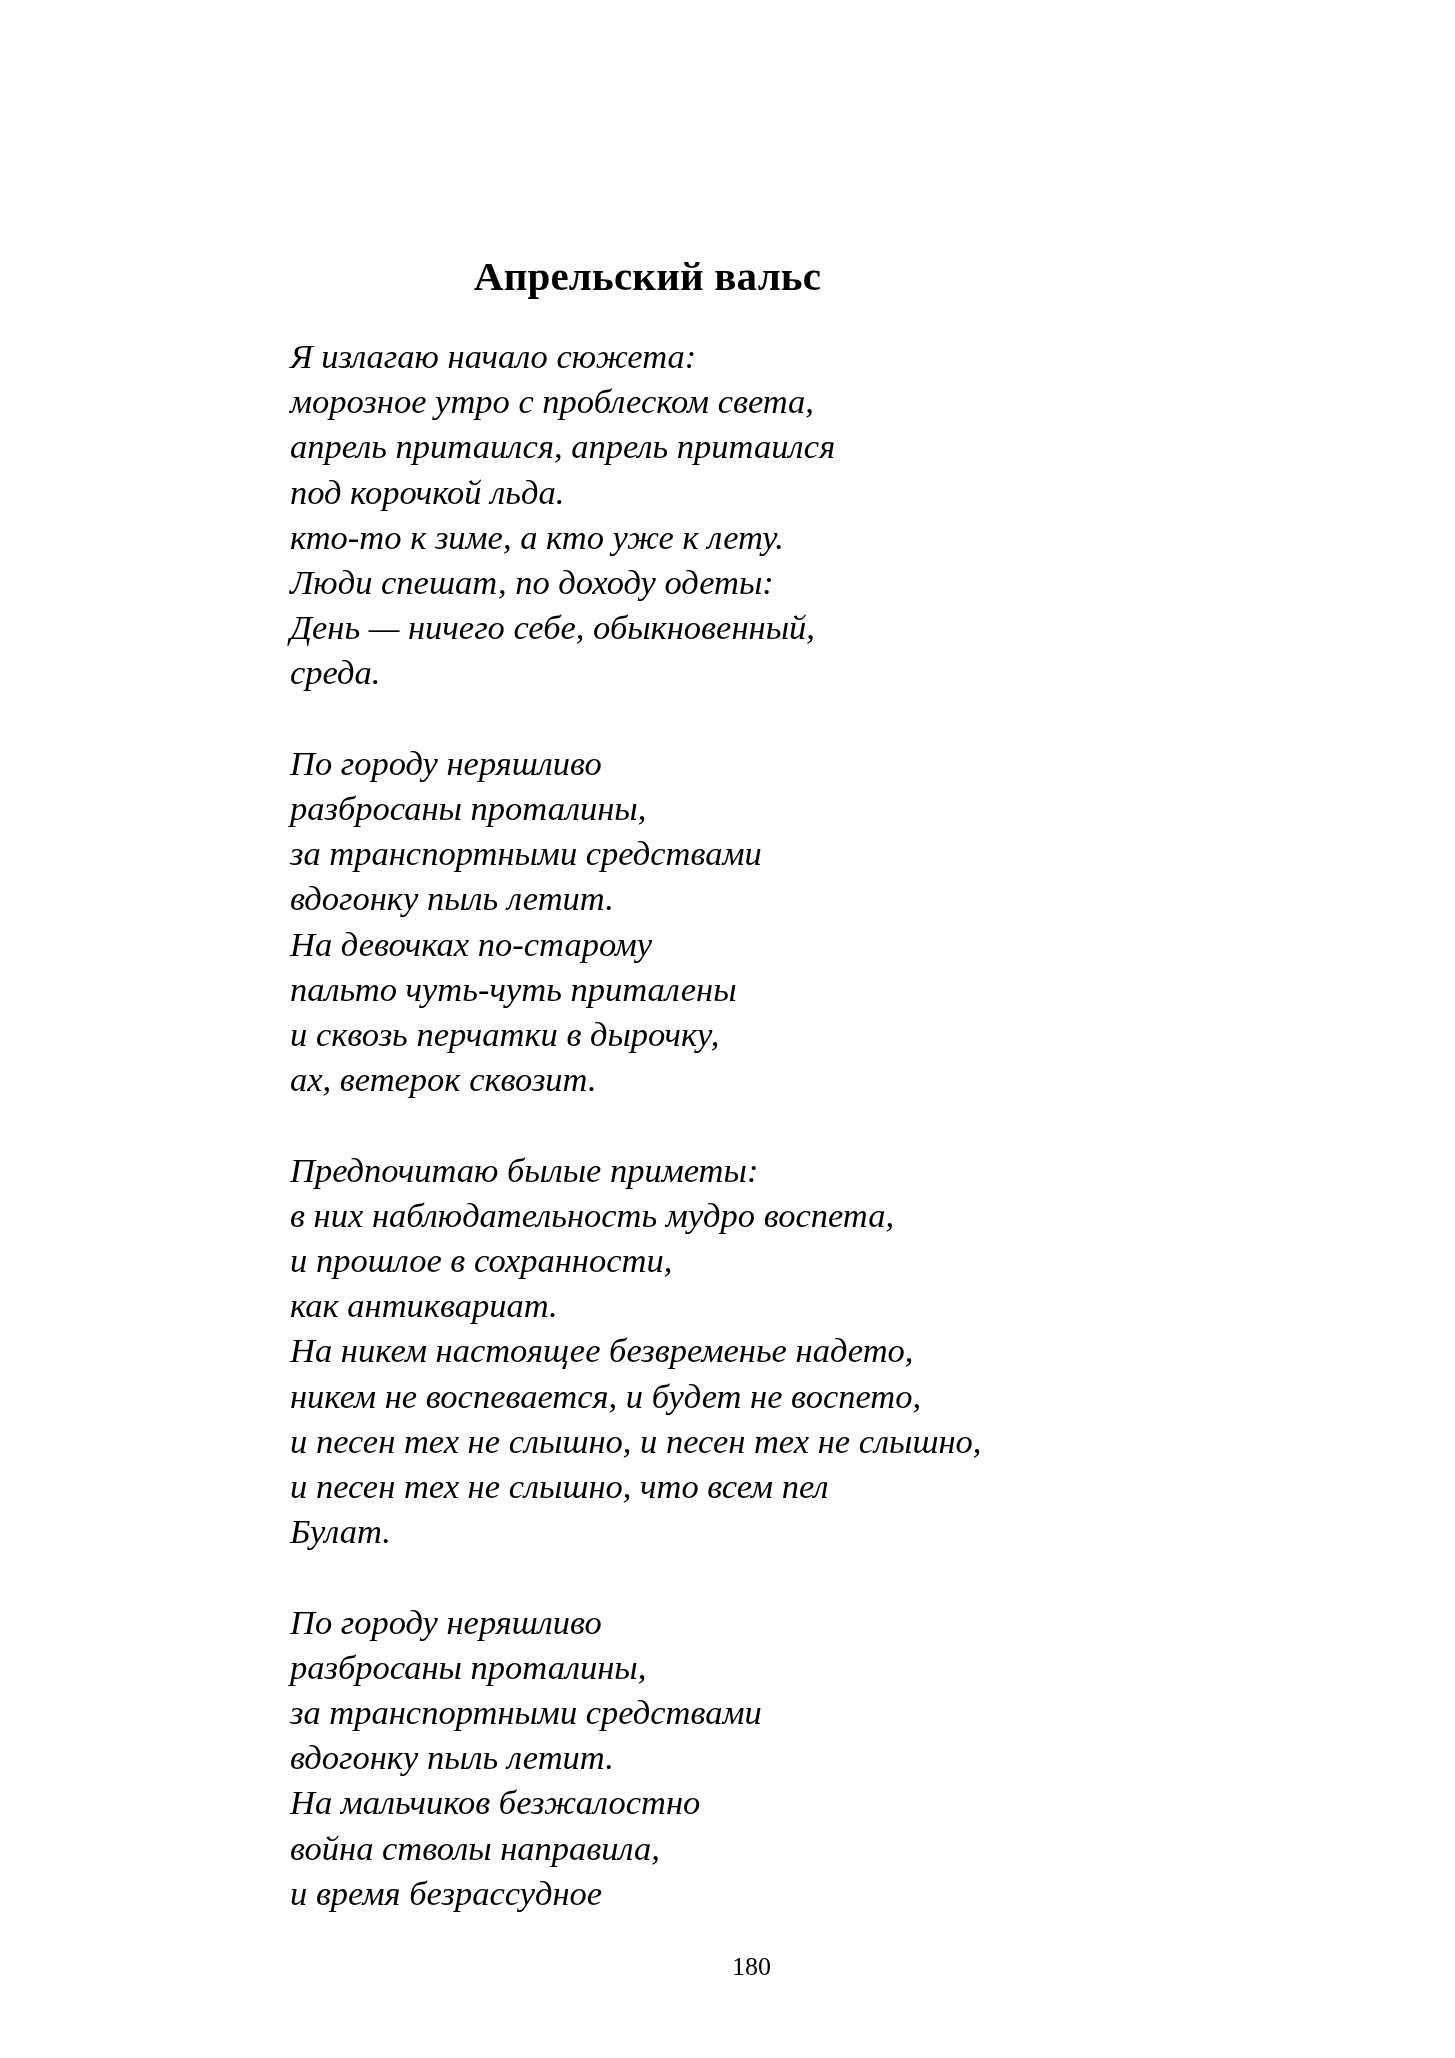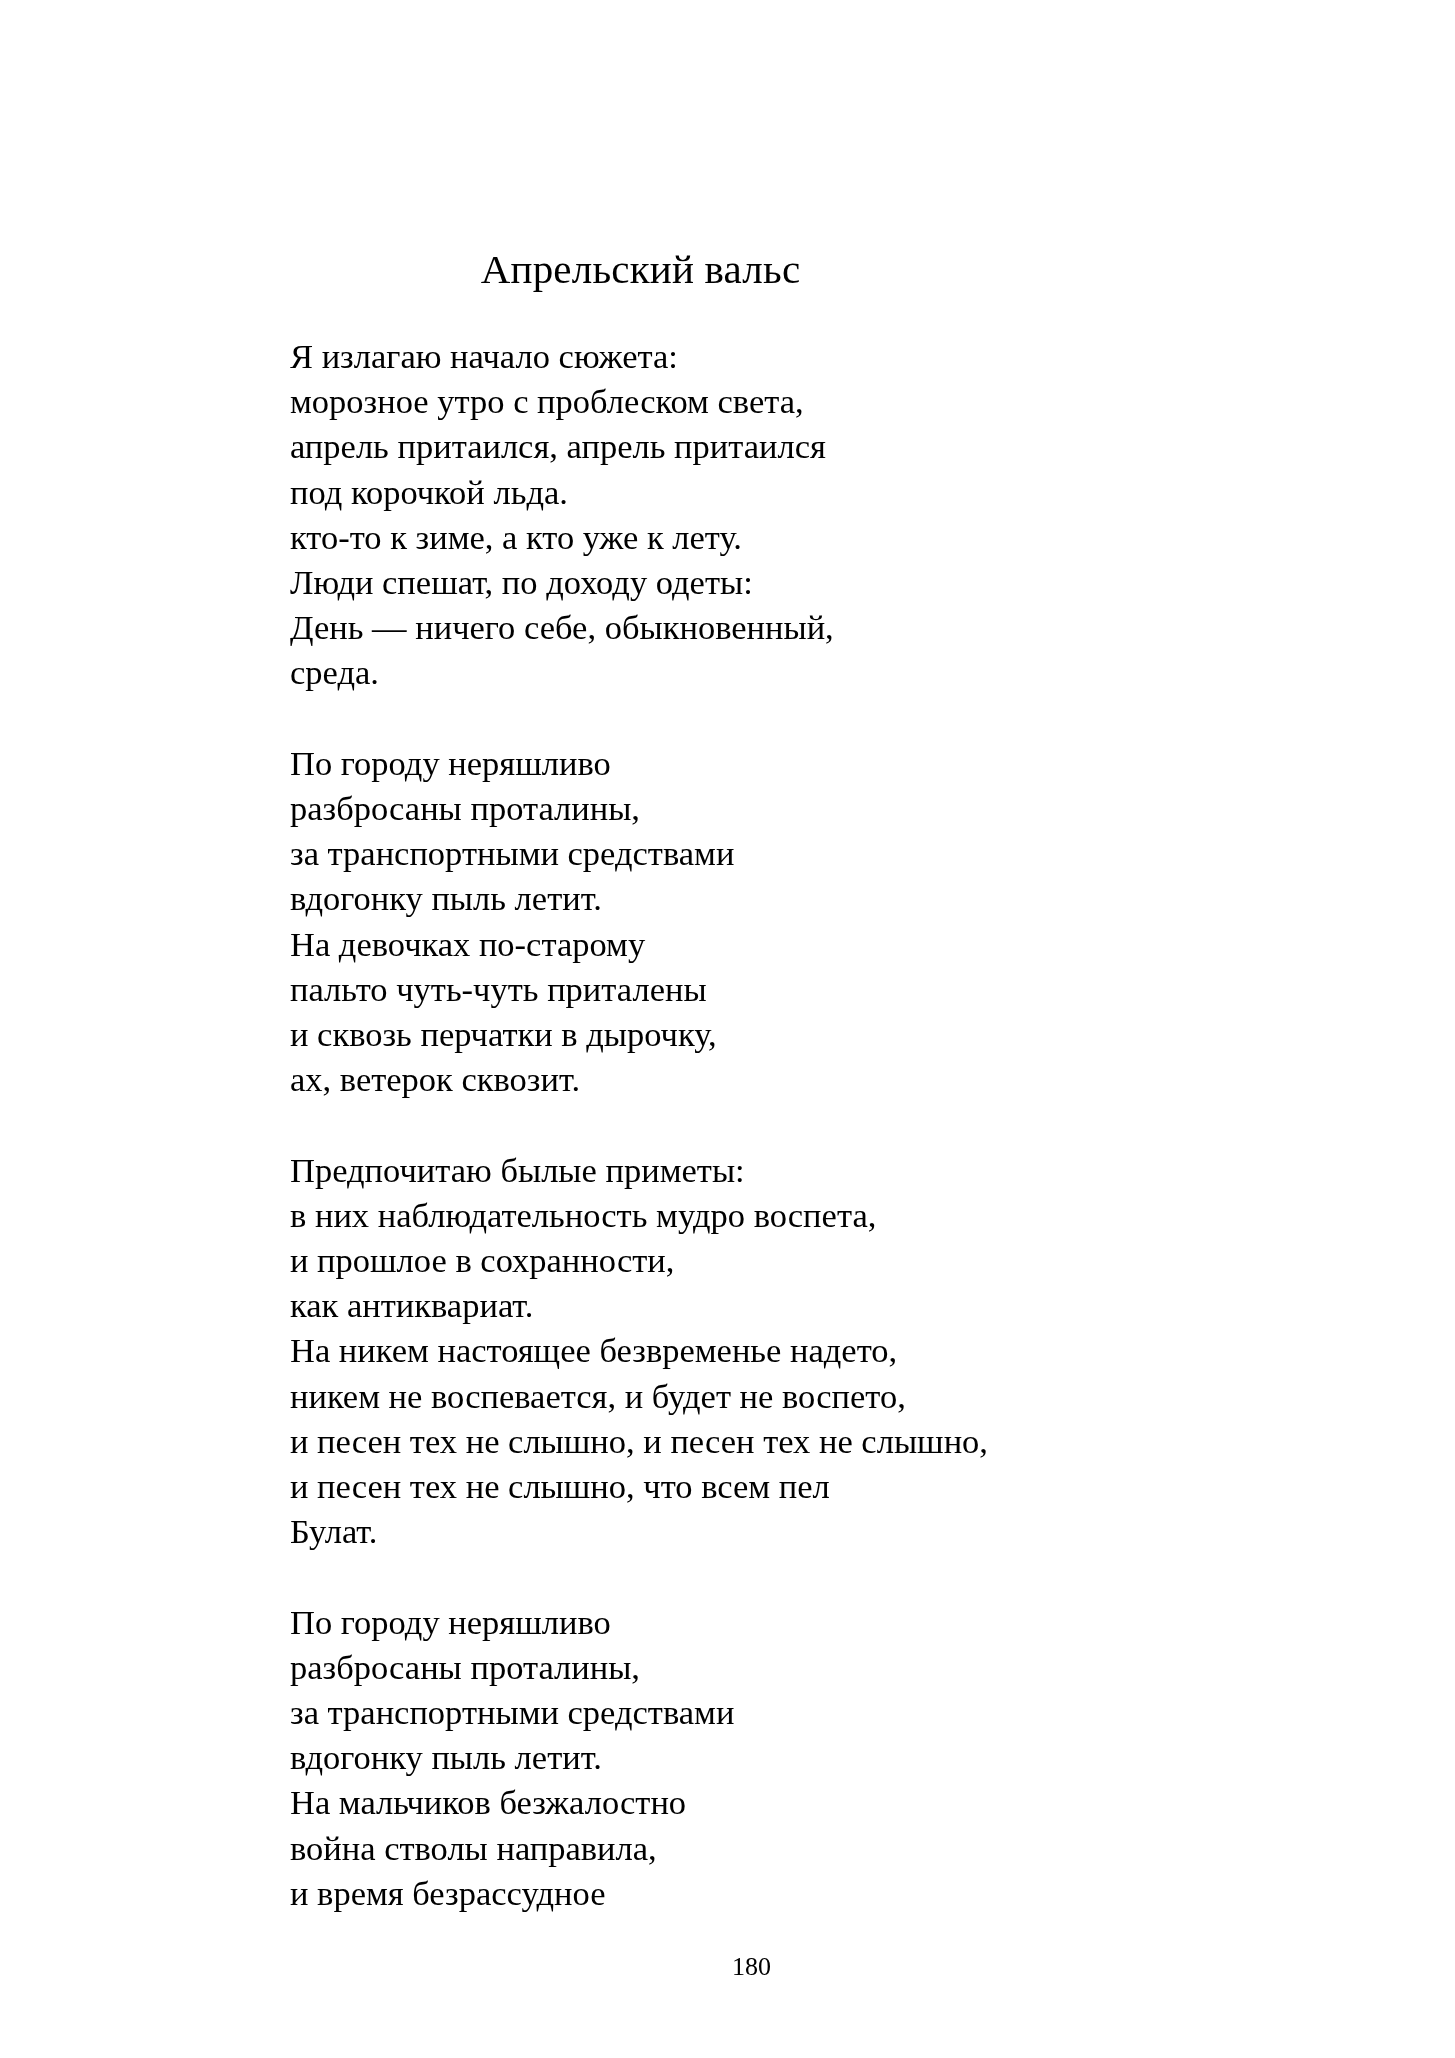--- a/index.html
+++ b/index.html
@@ -23,40 +23,41 @@
       background: #ffffff;
     }
     .title {
       position: absolute;
       top: 232px;
       left: 0;
       width: 1163px;
       padding-left: 100px;
       box-sizing: border-box;
       text-align: center;
-      font-weight: normal;
+      font-weight: bold;
       font-size: 41px;
       line-height: 56px;
-      margin: 9px;
+      margin: 16px;
       letter-spacing: 0.2px;
     }
     .poem {
       position: absolute;
       left: 290px;
       top: 334px;
       width: 1000px;
       font-size: 34.5px;
       line-height: 45.2px;
     }
     .stanza {
       margin: 0 0 45.2px 0;
     }
     .line {
       display: block;
       white-space: nowrap;
+      font-style: italic;
     }
     .page-number {
       position: absolute;
       top: 1950px;
       left: 0;
       width: 1455px;
       padding-left: 48px;
       box-sizing: border-box;
       text-align: center;
       font-size: 26px;

